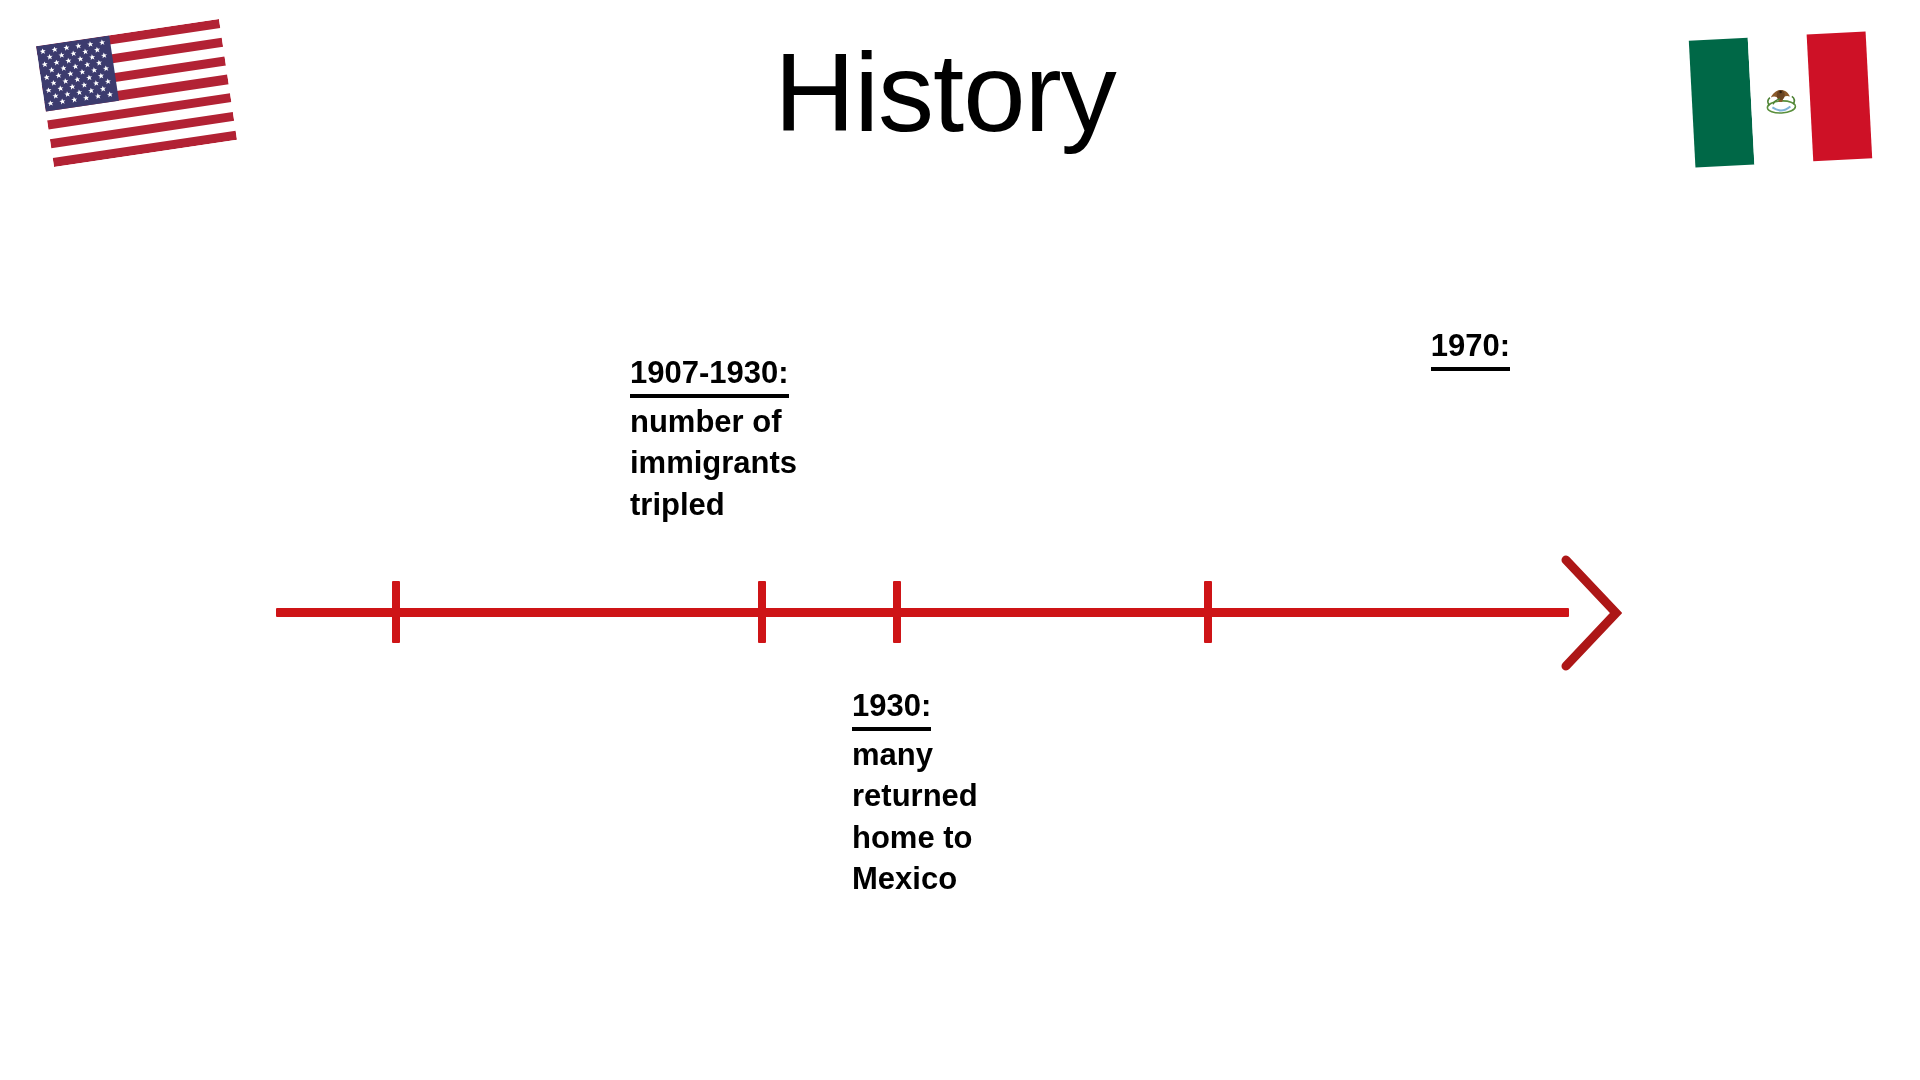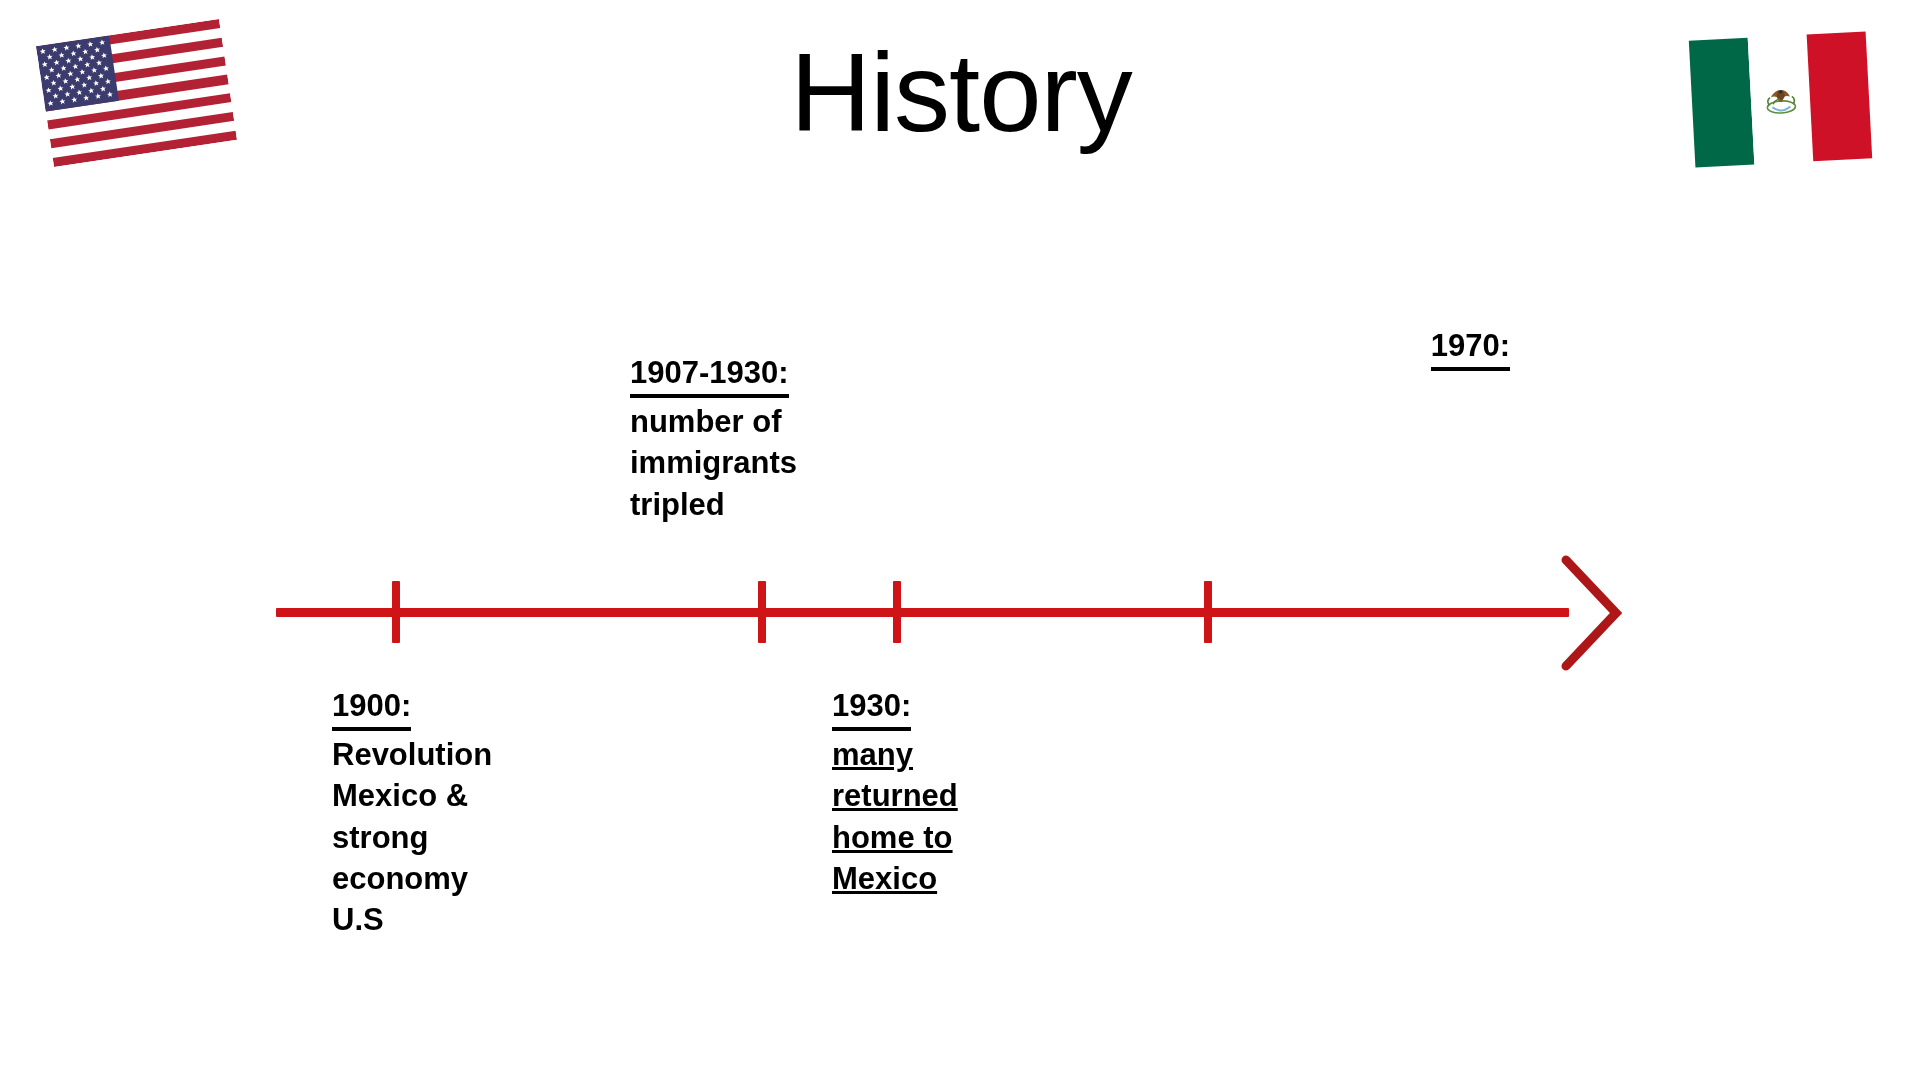--- a/index.html
+++ b/index.html
@@ -28,21 +28,20 @@
     position: absolute;
     left: 0;
     top: 36px;
     width: 1890px;
     text-align: center;
     font-size: 112px;
     line-height: 1.02;
     font-weight: 400;
     color: #000000;
     letter-spacing: -1px;
-    padding-left: 16px;
   }
 
   
   .flag-wrap { position: absolute; }
 
   
   #flag-us {
     left: 44px;
     top: 32px;
     width: 185px;
@@ -135,21 +134,21 @@
     display: inline-block;
     border-bottom: 4px solid #000000;
     padding-bottom: 1px;
     margin-bottom: 3px;
   }
   .tl-body { white-space: pre-line; }
 
   #block-1910 { left: 630px; top: 352px; width: 250px; }
   #block-1970 { left: 1100px; top: 325px; width: 410px; text-align: right; }
   #block-1900 { left: 332px; top: 685px; width: 250px; }
-  #block-1930 { left: 832px; top: 685px; width: 230px; text-decoration: underline; }
+  #block-1930 { left: 852px; top: 685px; width: 230px; }
 </style>
 </head>
 <body>
 
 <div id="slide">
 
   <div class="flag-wrap" id="flag-us">
     <div class="us-field">
       <div class="stripe" style="top:0%"></div>
       <div class="stripe" style="top:15.38%"></div>
@@ -226,28 +225,20 @@
     <div class="tl-year">1907-1930:</div>
     <div class="tl-body">number of
 immigrants
 tripled</div>
   </div>
 
   <div class="tl-block" id="block-1970">
     <div class="tl-year">1970:</div>
   </div>
 
-  <div class="tl-block" id="block-1900">
-    <div class="tl-year">1900:</div>
-    <div class="tl-body">Revolution
-Mexico &amp;
-strong
-economy
-U.S</div>
-  </div>
 
   <div class="tl-block" id="block-1930">
     <div class="tl-year">1930:</div>
     <div class="tl-body">many
 returned
 home to
 Mexico</div>
   </div>
 
 </div>

